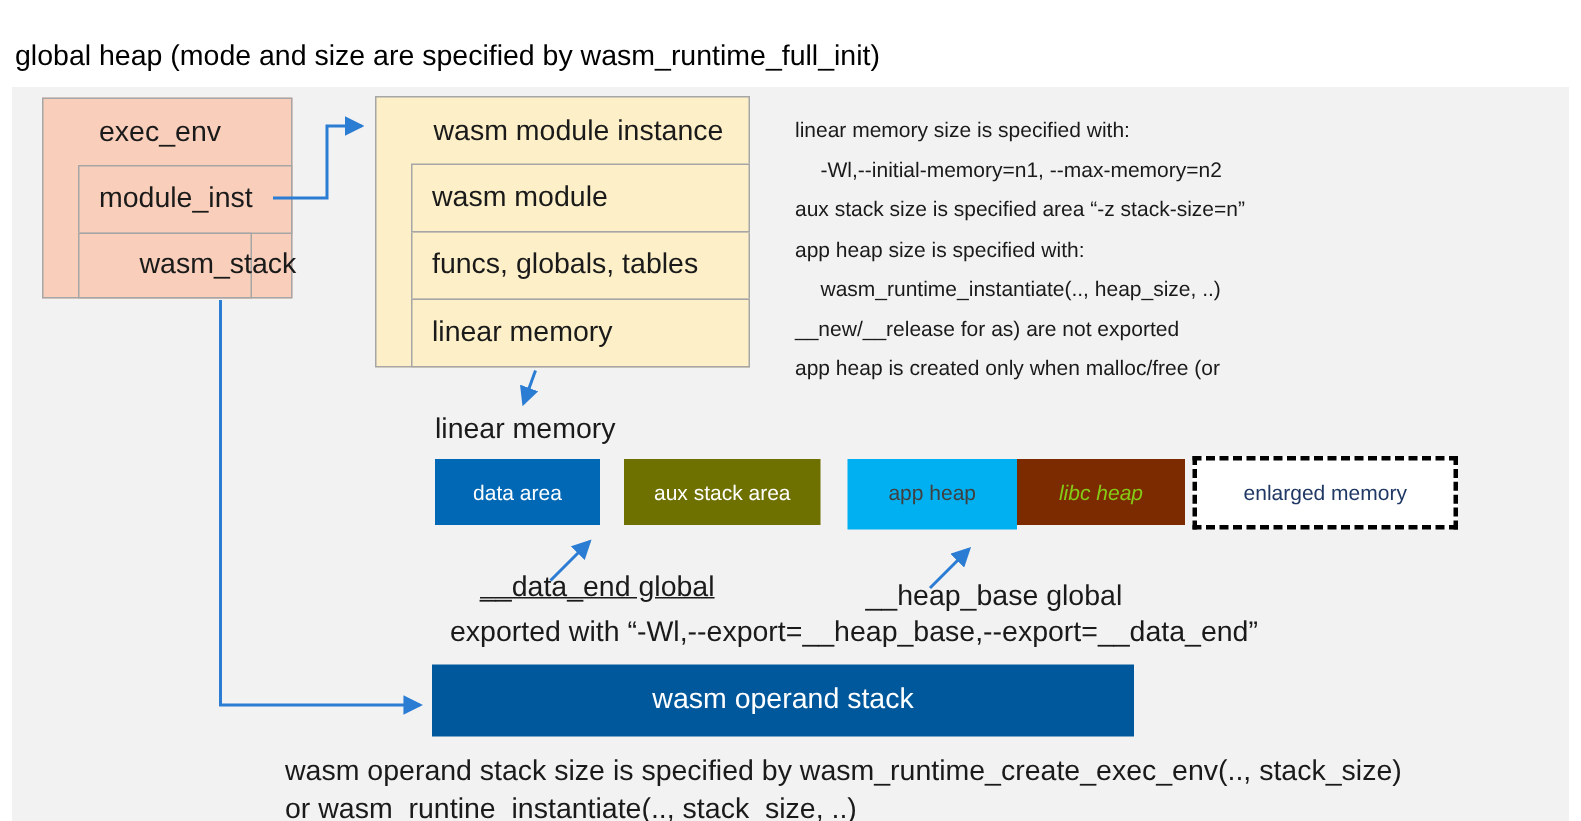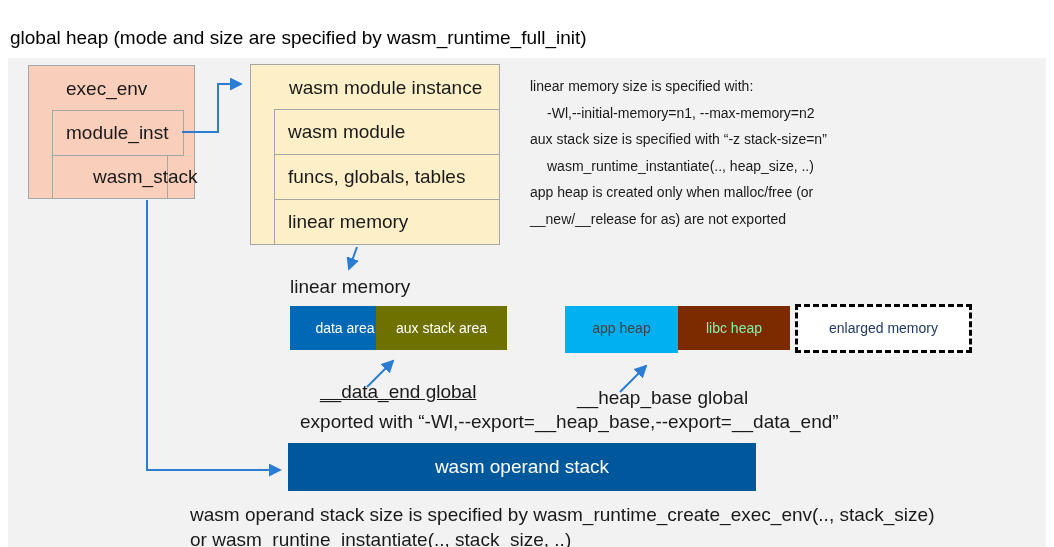--- a/index.html
+++ b/index.html
@@ -43,21 +43,21 @@
   .subrow {
     position: absolute;
     border: 1px solid #a6a6a6;
     padding-left: 13px;
     font-size: 19px;
     white-space: nowrap;
   }
   
   #exec-env { left: 28px; top: 45px; width: 167px; height: 134px; }
   #exec-env .hdr { height: 46px; line-height: 46px; padding-left: 37px; }
-  #row-module-inst { left: 52px; top: 90px; width: 132px; height: 46px; line-height: 44px; }
+  #row-module-inst { left: 52px; top: 90px; width: 143px; height: 46px; line-height: 44px; }
   #row-wasm-stack  { left: 52px; top: 135px; width: 116px; height: 44px; line-height: 42px; padding-left: 40px; }
   
   #module-instance { left: 250px; top: 44px; width: 250px; height: 181px; }
   #module-instance .hdr { height: 46px; line-height: 46px; padding-left: 38px; }
   #row-wasm-module   { left: 274px; top: 89px;  width: 226px; height: 46px; line-height: 44px; }
   #row-funcs         { left: 274px; top: 134px; width: 226px; height: 46px; line-height: 44px; }
   #row-linear-memory { left: 274px; top: 179px; width: 226px; height: 46px; line-height: 44px; }
   
   .notes {
     position: absolute; left: 530px; top: 53px; width: 512px;
@@ -69,21 +69,21 @@
   .lm-label {
     position: absolute; left: 290px; top: 256px;
     font-size: 19px; white-space: nowrap;
   }
   .seg {
     position: absolute; top: 286px; height: 44px;
     color: #ffffff; font-size: 14px; text-align: center;
     line-height: 44px; white-space: nowrap;
   }
   #seg-data      { left: 290px; width: 110px; }
-  #seg-aux       { left: 376px; width: 131px; }
+  #seg-aux       { left: 416px; width: 131px; }
   #seg-appheap   { left: 565px; width: 113px; height: 47px; }
   #seg-libcheap  { left: 678px; width: 112px; }
   #seg-enlarged  {
     left: 795px; top: 284px; width: 177px; height: 49px;
     background: #ffffff;
     border: 3px dashed #000000;
     line-height: 43px;
   }
   
   .ann { position: absolute; font-size: 19px; white-space: nowrap; }
@@ -129,31 +129,32 @@
   <div class="structbox inst-fill" id="module-instance">
     <div class="hdr">wasm module instance</div>
   </div>
   <div class="subrow inst-fill" id="row-funcs">funcs, globals, tables</div>
   <div class="subrow inst-fill" id="row-wasm-module">wasm module</div>
   <div class="subrow inst-fill" id="row-linear-memory">linear memory</div>
 
   <div class="notes">
     <div class="line">linear memory size is specified with:</div>
     <div class="line indent">-Wl,--initial-memory=n1, --max-memory=n2</div>
-    <div class="line">aux stack size is specified with “-z stack-size=n”</div>
+    <div class="line">aux stack size is specified area “-z stack-size=n”</div>
+    <div class="line">app heap size is specified with:</div>
     <div class="line indent">wasm_runtime_instantiate(.., heap_size, ..)</div>
+    <div class="line">__new/__release for as) are not exported</div>
     <div class="line">app heap is created only when malloc/free (or</div>
-    <div class="line">__new/__release for as) are not exported</div>
   </div>
 
   <div class="lm-label">linear memory</div>
   <div class="seg" id="seg-data" style="background: rgb(0, 104, 181); color: rgb(255, 255, 255);">data area</div>
   <div class="seg" id="seg-aux" style="background: rgb(110, 112, 0); color: rgb(255, 255, 255);">aux stack area</div>
   <div class="seg" id="seg-appheap" style="background: rgb(0, 176, 240); color: #404040;">app heap</div>
-  <div class="seg" id="seg-libcheap" style="background: rgb(124, 42, 0); color: #86efac;">libc heap</div>
+  <div class="seg" id="seg-libcheap" style="background: rgb(124, 42, 0); color: #84cc16; font-style: italic;">libc heap</div>
   <div class="seg" id="seg-enlarged" style="color: rgb(31, 56, 100);">enlarged memory</div>
 
   <div class="ann" id="ann-data-end">__data_end global</div>
   <div class="ann" id="ann-heap-base">__heap_base global</div>
   <div class="ann" id="ann-exported">exported with “-Wl,--export=__heap_base,--export=__data_end”</div>
 
   <div id="operand-stack" style="background: rgb(0, 88, 156);">wasm operand stack</div>
 
   <div class="bottom-note">
     <div class="line">wasm operand stack size is specified by wasm_runtime_create_exec_env(.., stack_size)</div>

